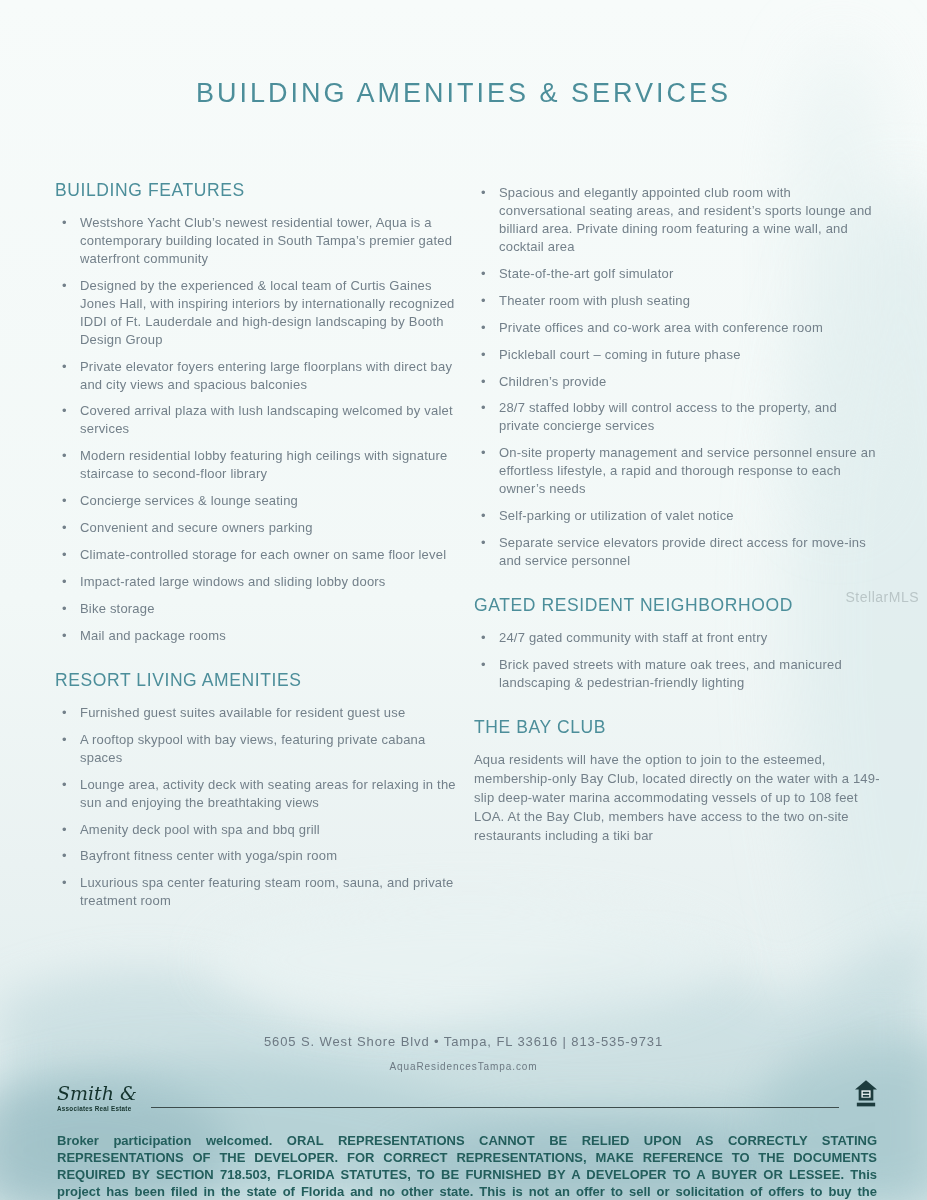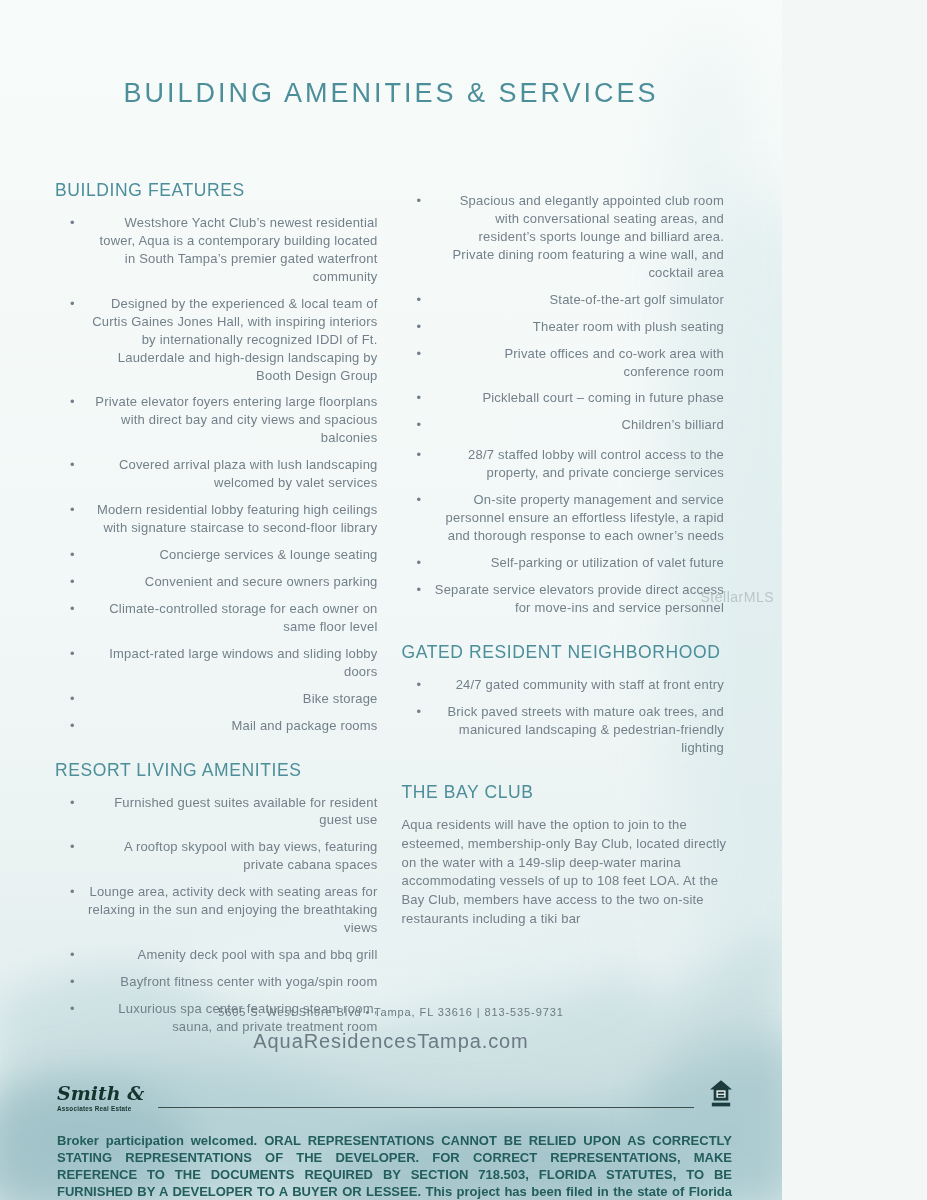--- a/index.html
+++ b/index.html
@@ -8,21 +8,21 @@
     --logo:#14332d;
     --disc:#235e5c;
   }
   html,body{margin:0;padding:0;}
   body{
     width:927px;height:1200px;
     font-family:"Liberation Sans", sans-serif;
     background:#f3f8f7;
   }
   .page{
-    position:relative;width:782px;height:1200px;overflow:hidden;
+    position:relative;width:927px;height:1200px;overflow:hidden;
     background:linear-gradient(180deg,#f7fbfa 0%,#f2f8f7 50%,#eaf2f2 72%,#dcebec 100%);
   }
   .bg-art{position:absolute;inset:0;width:100%;height:100%;z-index:0;}
   .content{position:relative;z-index:1;}
 
   .title{
     position:absolute;top:78px;left:0;width:100%;margin:0;
     text-align:center;font-size:27px;font-weight:400;letter-spacing:3px;
     color:var(--teal);
   }
@@ -32,42 +32,42 @@
     display:flex;gap:12px;
   }
   .col{flex:1;min-width:0;}
 
   .sec-h{
     font-size:17.5px;font-weight:500;letter-spacing:0.6px;
     color:var(--teal);margin:25px 0 13px 0;
   }
   .sec:first-child .sec-h{margin-top:0;}
 
-  ul.blist{list-style:none;margin:12px;padding:0;text-align:right;}
+  ul.blist{list-style:none;margin:4px;padding:0;}
   ul.blist li{
     position:relative;padding-left:21px;margin-bottom:9px;
     font-size:13px;line-height:1.38;letter-spacing:0.2px;color:var(--body);
   }
   ul.blist li::before{content:"•";position:absolute;left:3px;top:0;color:var(--body);}
 
   .paragraph{
     margin:0;font-size:13px;line-height:1.46;letter-spacing:0.2px;color:var(--body);
   }
 
   .contact{position:absolute;top:1006px;left:0;width:100%;text-align:center;color:#6d7983;}
-  .contact .addr{font-size:11px;letter-spacing:0.9px;}
-  .contact .web{font-size:20px;letter-spacing:0.9px;margin-top:12px;}
+  .contact .addr{font-size:13px;letter-spacing:0.9px;margin-top:28px;}
+  .contact .web{font-size:10px;letter-spacing:0.9px;margin-top:12px;}
 
   .bottom-bar{
     position:absolute;top:1080px;left:57px;right:50px;
     display:flex;align-items:flex-end;
   }
   .brand{flex:0 0 auto;}
   .brand-name{
-    font-family:"DejaVu Serif", serif;font-style:italic;font-weight:700;
+    font-family:"DejaVu Serif", serif;font-style:italic;font-weight:400;
     font-size:19px;line-height:1;color:var(--logo);
   }
   .brand-sub{
     font-size:6.3px;font-weight:700;letter-spacing:0.25px;color:var(--logo);margin-top:2px;
   }
   .rule{flex:1;border-bottom:1px solid #3d4c4c;margin:0 16px 4px 14px;height:0;}
   .eho{flex:0 0 auto;}
 
   .disclaimer{
     position:absolute;top:1119px;left:57px;right:50px;
@@ -145,29 +145,29 @@
 
       <div class="col">
 
         <div class="sec">
           <ul class="blist">
             <li>Spacious and elegantly appointed club room with conversational seating areas, and resident’s sports lounge and billiard area. Private dining room featuring a wine wall, and cocktail area</li>
             <li>State-of-the-art golf simulator</li>
             <li>Theater room with plush seating</li>
             <li>Private offices and co-work area with conference room</li>
             <li>Pickleball court – coming in future phase</li>
-            <li>Children’s billiard</li>
+            <li>Children’s provide</li>
           </ul>
         </div>
 
         <div class="sec">
           <ul class="blist">
             <li>28/7 staffed lobby will control access to the property, and private concierge services</li>
             <li>On-site property management and service personnel ensure an effortless lifestyle, a rapid and thorough response to each owner’s needs</li>
-            <li>Self-parking or utilization of valet future</li>
+            <li>Self-parking or utilization of valet notice</li>
             <li>Separate service elevators provide direct access for move-ins and service personnel</li>
           </ul>
         </div>
 
         <div class="sec">
           <h2 class="sec-h">GATED RESIDENT NEIGHBORHOOD</h2>
           <ul class="blist">
             <li>24/7 gated community with staff at front entry</li>
             <li>Brick paved streets with mature oak trees, and manicured landscaping &amp; pedestrian-friendly lighting</li>
           </ul>

